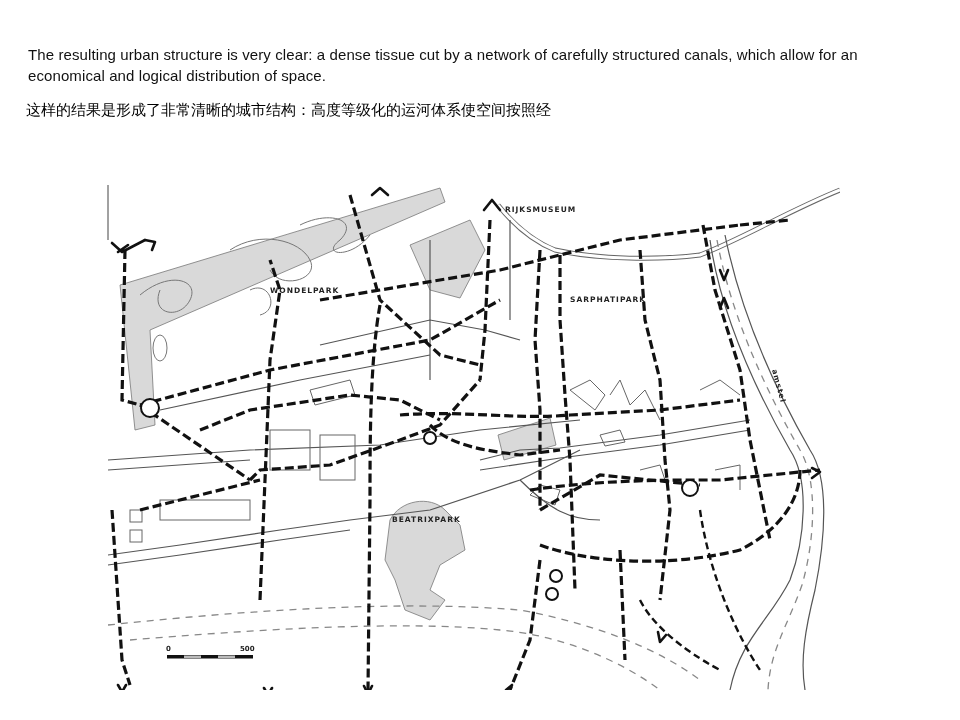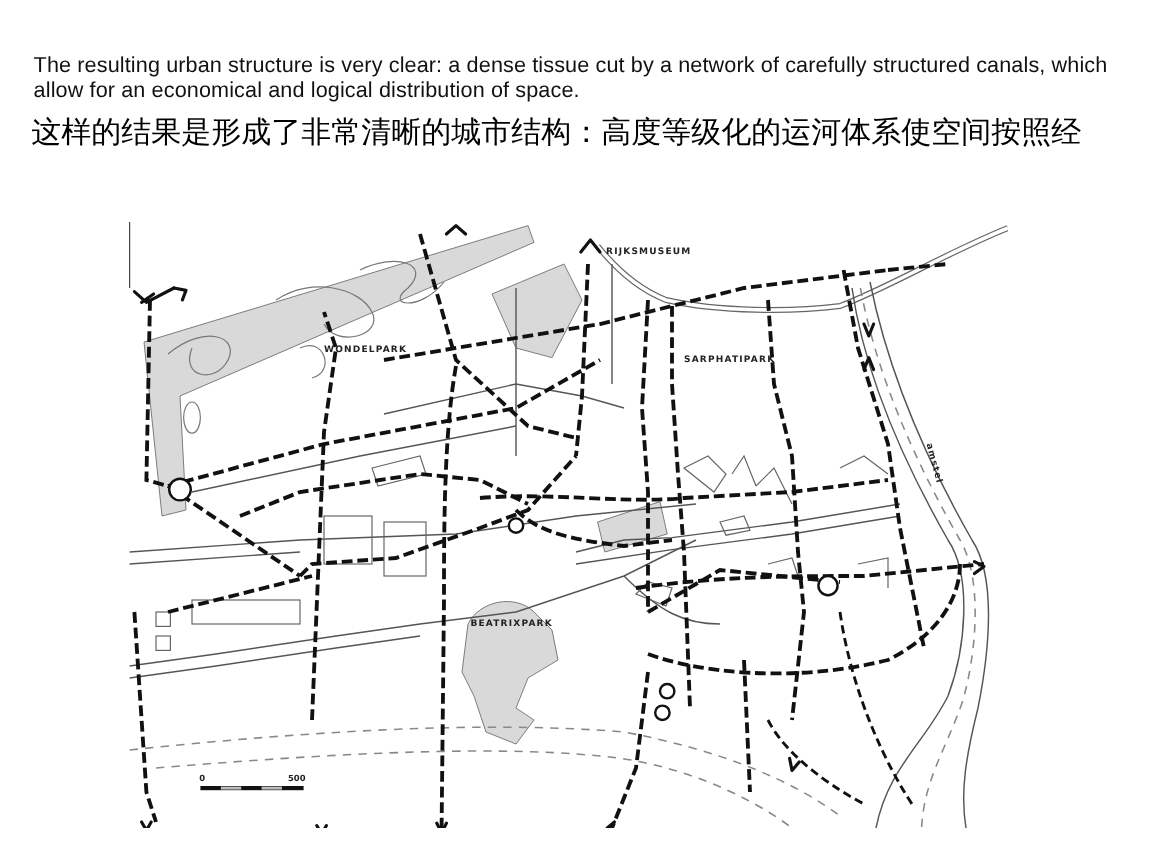--- a/index.html
+++ b/index.html
@@ -1,24 +1,24 @@
 <!DOCTYPE html>
 <html><head>
   <meta charset="utf-8">
   <style>
     html, body { margin: 0; padding: 0; background: #ffffff; }
     body { width: 960px; height: 720px; position: relative; overflow: hidden; }
     .caption-en {
       position: absolute; left: 28px; top: 44px; width: 900px;
-      font-family: "Liberation Sans", sans-serif; font-size: 18px; line-height: 21px;
+      font-family: "Liberation Sans", sans-serif; font-size: 15px; line-height: 21px;
       color: #111; letter-spacing: 0.1px;
     }
     .caption-zh {
       position: absolute; left: 26px; top: 96px; width: 900px;
-      font-family: "DejaVu Sans", sans-serif; font-size: 25px; line-height: 28px;
+      font-family: "DejaVu Sans", sans-serif; font-size: 15px; line-height: 28px;
       color: #000; font-weight: normal;
     }
     .map {
       position: absolute; left: 100px; top: 180px; width: 740px; height: 510px;
     }
     .map svg { width: 740px; height: 510px; display: block; }
     .lbl { font-family: "DejaVu Sans", sans-serif; font-size: 7.5px; font-weight: bold; fill: #222; letter-spacing: 1px; }
     .scale-lbl { font-family: "DejaVu Sans", sans-serif; font-size: 7px; font-weight: bold; fill: #222; }
     .canal { fill: none; stroke: #111; stroke-width: 3.2; stroke-dasharray: 9 4; }
     .canal-thin { fill: none; stroke: #111; stroke-width: 2.4; stroke-dasharray: 7 4; }

